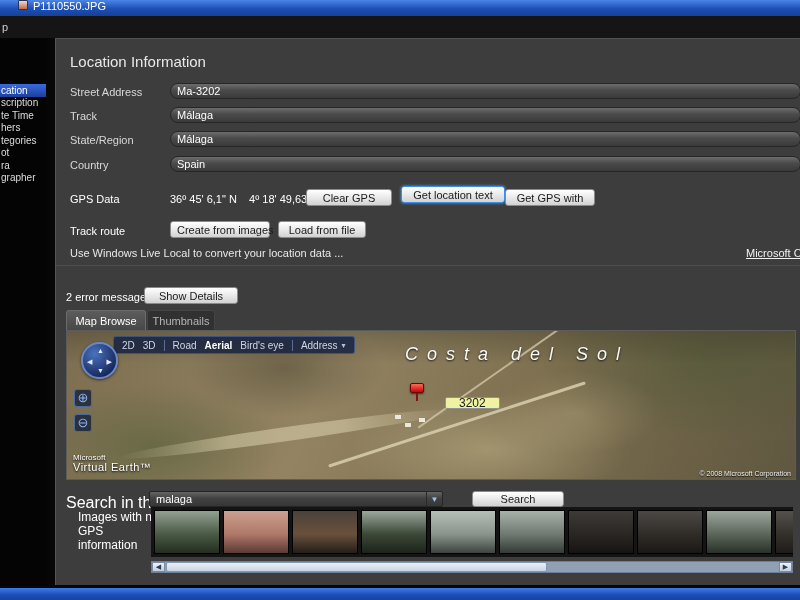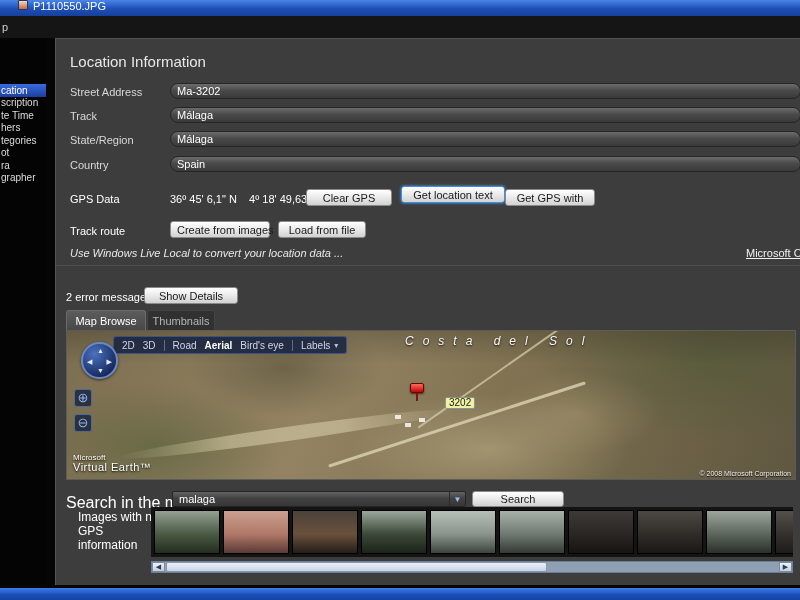--- a/index.html
+++ b/index.html
@@ -29,21 +29,21 @@
   .flabel.bold{font-weight:normal;color:#fff}
   .finput{position:absolute;left:114px;width:631px;height:16px;
     background:linear-gradient(#6d6d6d,#4a4a4a 45%,#3a3a3a);
     border:1px solid #262626;border-radius:8px;color:#fff;font-size:11px;
     padding:0 6px;font-family:inherit;outline:none}
   .coords{position:absolute;left:114px;color:#fff;font-size:11px;white-space:pre}
   .btn{position:absolute;height:17px;background:linear-gradient(#ffffff,#ececec 45%,#d2d2d2);
     border:1px solid #8a8a8a;border-radius:3px;font-size:11px;color:#1a1a1a;
     font-family:inherit;padding:0 6px;white-space:nowrap;cursor:pointer}
   .btn.focus{border-color:#3b8eea;box-shadow:0 0 3px #54a4f0}
-  .hint{position:absolute;left:14px;font-style:italic;color:#e8e8e8;font-size:11px;white-space:nowrap}
+  .hint{position:absolute;left:14px;color:#e8e8e8;font-size:11px;white-space:nowrap}
   .link{position:absolute;color:#f2f2f2;text-decoration:underline;font-size:11px;white-space:nowrap;cursor:pointer}
   .divider{position:absolute;left:0;width:745px;height:1px;background:#252525;border-bottom:1px solid #4e4e4e}
   .errtext{position:absolute;left:10px;color:#fff;font-size:11px;white-space:nowrap}
 
   
   .tab{position:absolute;height:20px;display:flex;align-items:center;justify-content:center;
     font-size:11px;border:1px solid #444;border-bottom:none;border-radius:3px 3px 0 0;cursor:pointer}
   .tab.active{background:linear-gradient(#5c5c5c,#484848);color:#fff;border-color:#6a6a6a;z-index:2}
   .tab.inactive{background:#313131;color:#b5b5b5}
 
@@ -55,21 +55,21 @@
       radial-gradient(ellipse 240px 120px at 88% 18%, rgba(74,84,52,.55), transparent 70%),
       radial-gradient(ellipse 200px 80px at 58% 80%, rgba(196,182,140,.5), transparent 70%),
       radial-gradient(ellipse 140px 70px at 30% 25%, rgba(70,66,46,.45), transparent 70%),
       radial-gradient(ellipse 120px 60px at 70% 55%, rgba(180,165,125,.4), transparent 70%),
       linear-gradient(112deg,#7c6e50 0%,#938362 35%,#7e7050 62%,#5f5740 100%)}
   .riverbed{position:absolute;left:50px;top:96px;width:340px;height:14px;border-radius:50%;
     transform:rotate(-8deg);background:linear-gradient(90deg,transparent,rgba(218,208,172,.55),rgba(228,218,182,.5),transparent)}
   .road1{position:absolute;left:255px;top:92px;width:270px;height:3px;background:#d8cfae;transform:rotate(-18deg);opacity:.85;border-radius:2px}
   .road2{position:absolute;left:335px;top:44px;width:180px;height:2px;background:#cfc6a6;transform:rotate(-35deg);opacity:.8}
   .bldg{position:absolute;width:6px;height:4px;background:#ece8da;box-shadow:0 0 1px #777}
-  .costa{position:absolute;left:338px;top:3px;font-size:12px;font-style:italic;letter-spacing:9px;color:#fafafa;
+  .costa{position:absolute;left:338px;top:13px;font-size:18px;font-style:italic;letter-spacing:9px;color:#fafafa;
     text-shadow:0 1px 2px rgba(0,0,0,.85);white-space:nowrap}
   .maptoolbar{position:absolute;left:46px;top:5px;height:18px;display:flex;align-items:center;gap:8px;
     padding:0 8px;background:rgba(16,30,62,.8);border:1px solid rgba(90,120,190,.5);border-radius:3px;
     font-size:10px;color:#ccd6ec;white-space:nowrap}
   .tbitem{cursor:pointer}
   .tbitem.active{color:#fff;font-weight:bold;}
   .tbsep{width:1px;height:11px;background:#5a6c96}
   .tbarrow{font-size:8px;color:#aebfe4;margin-left:-4px}
   .navwheel{position:absolute;left:14px;top:11px;width:37px;height:37px;border-radius:50%;
     background:radial-gradient(circle at 35% 30%,#4a72c0,#16295c 75%);border:2px solid #6a87c4;
@@ -80,25 +80,25 @@
     background:rgba(18,28,54,.75);border:1px solid #4a6aa0;color:#8ab4ff;font-size:13px;line-height:16px;
     text-align:center;cursor:pointer;padding:0;font-family:inherit}
   .velogo{position:absolute;left:6px;bottom:5px;color:#fff;text-shadow:0 1px 2px #000;line-height:1.05}
   .velogo .l1{font-size:8px}
   .velogo .l2{font-size:11px;letter-spacing:.5px}
   .mapcopy{position:absolute;right:4px;bottom:2px;font-size:7px;color:#f0f0f0;text-shadow:0 1px 1px #000}
   .pushpin{position:absolute;left:343px;top:52px;width:14px;height:10px;
     background:linear-gradient(#ff6a5a,#c00707);border:1px solid #6d0202;border-radius:2px;box-shadow:0 1px 2px rgba(0,0,0,.6)}
   .pinstem{position:absolute;left:349px;top:62px;width:2px;height:8px;background:#7c1410}
   .roadlabel{position:absolute;left:378px;top:66px;background:#eef2a2;border:1px solid #8e958e;
-    color:#1c1c1c;font-size:10px;padding:0 3px;border-radius:2px;line-height:10px}
+    color:#1c1c1c;font-size:12px;padding:0 13px;border-radius:2px;line-height:10px}
 
   
   .srchlabel{position:absolute;left:10px;top:455px;color:#fff;font-size:16px}
-  .combo{position:absolute;left:116px;top:452px;width:294px;height:16px;
+  .combo{position:absolute;left:93px;top:452px;width:294px;height:16px;
     background:linear-gradient(#646464,#424242 45%,#363636);border:1px solid #252525;border-radius:2px;display:flex}
   .combo input{flex:1;background:transparent;border:none;color:#fff;font-size:11px;padding:0 6px;font-family:inherit;outline:none}
   .combo .drop{width:16px;border-left:1px solid #2a2a2a;color:#9cc2f8;font-size:8px;
     display:flex;align-items:center;justify-content:center;cursor:pointer}
   .nogps{position:absolute;left:22px;top:471px;width:86px;color:#fff;font-size:12px;line-height:14px}
   .strip{position:absolute;left:95px;top:468px;width:642px;height:50px;background:#141414;
     display:flex;align-items:center;gap:3px;padding:3px;overflow:hidden}
   .thumb{width:66px;min-width:66px;height:44px;border:1px solid #000;cursor:pointer}
   .hscroll{position:absolute;left:95px;top:522px;width:642px;height:12px;background:#8fa0b4;
     display:flex;border:1px solid #6e7e94}
@@ -188,21 +188,21 @@
       <span class="costa">Costa del Sol</span>
 
       <div class="maptoolbar">
           <span class="tbitem">2D</span>
           <span class="tbitem">3D</span>
           <span class="tbsep"></span>
           <span class="tbitem">Road</span>
           <span class="tbitem active">Aerial</span>
           <span class="tbitem">Bird's eye</span>
           <span class="tbsep"></span>
-          <span class="tbitem">Labels</span>
+          <span class="tbitem">Address</span>
           <span class="tbarrow">▾</span>
         </div>
 
       <div class="navwheel">
         <span class="nav-up">▲</span>
         <span class="nav-down">▼</span>
         <span class="nav-left">◀</span>
         <span class="nav-right">▶</span>
       </div>
       <button class="zoombtn" style="top:58px">⊕</button>

